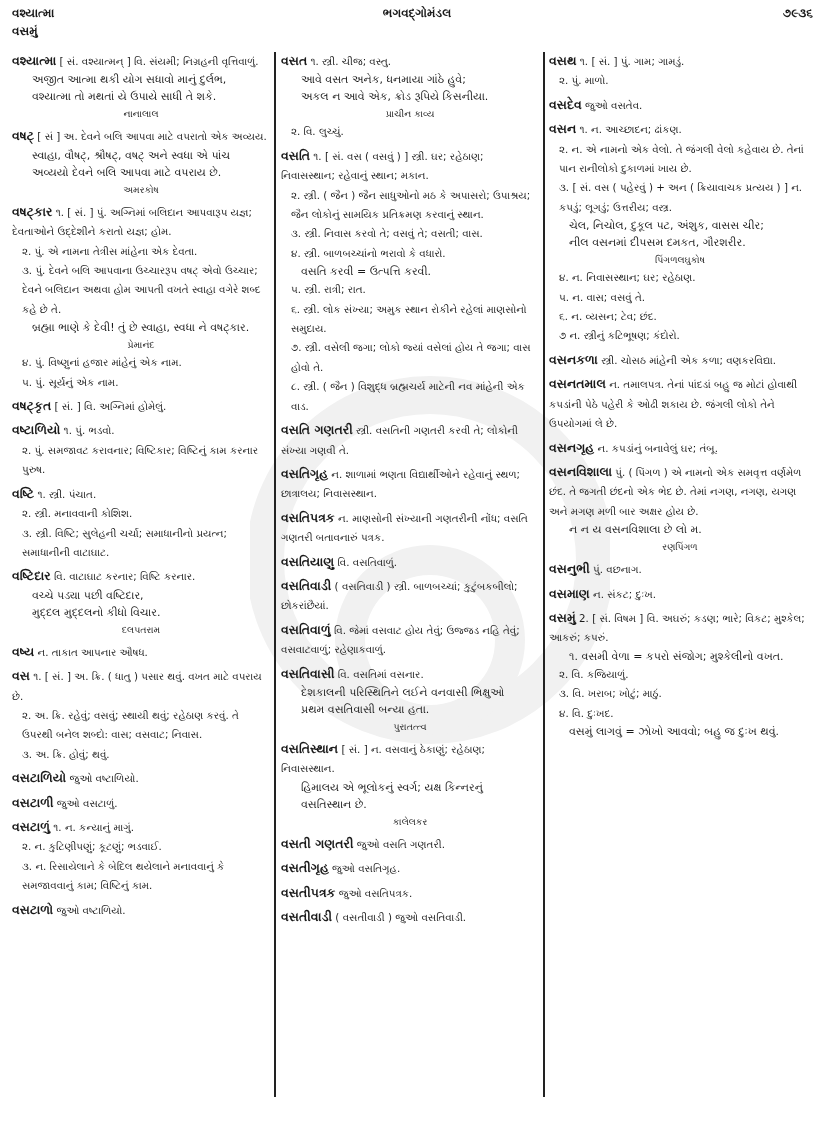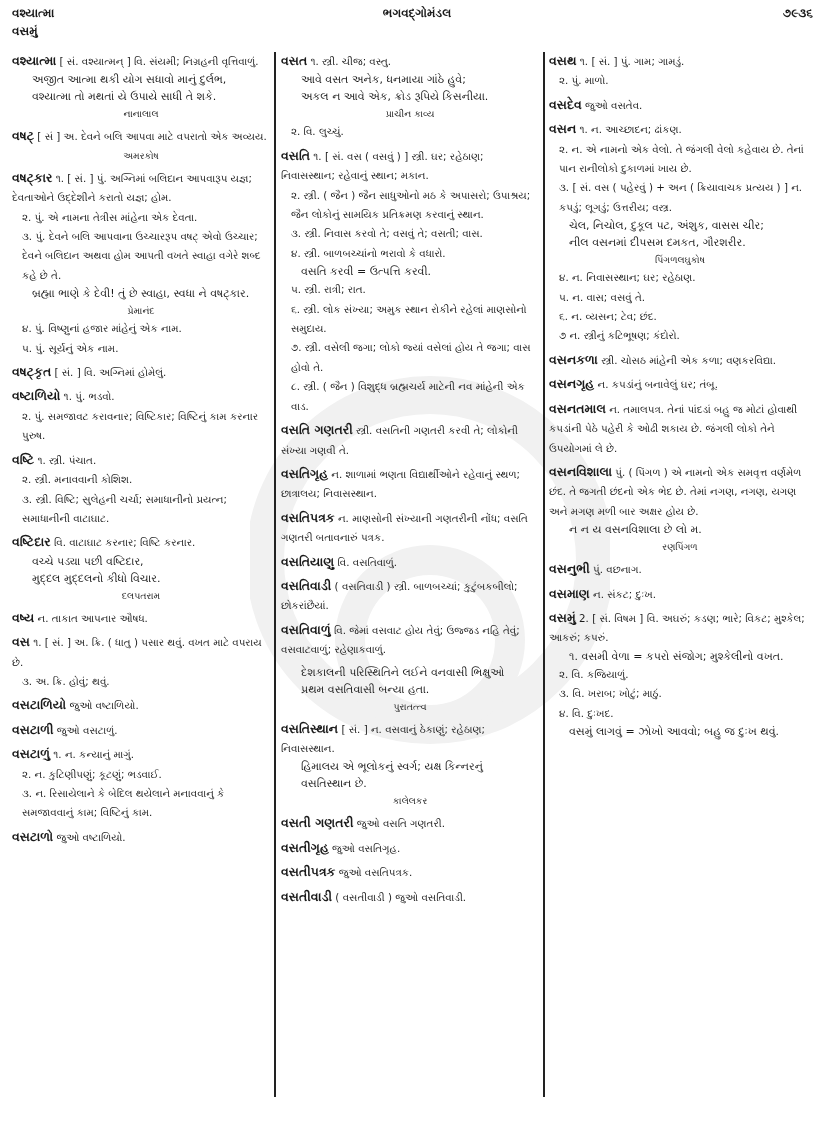--- a/index.html
+++ b/index.html
@@ -43,20 +43,22 @@
 
 <div class="col col1">
     <div class="entry">
       <div class="body"><span class="hw">વશ્યાત્મા</span> <span>[ સં. વશ્યાત્મન્ ] વિ. સંયમી; નિગ્રહની વૃત્તિવાળું.</span></div>
       <div class="quote">અજીત આત્મા થકી યોગ સધાવો માનું દુર્લભ,</div>
       <div class="quote">વશ્યાત્મા તો મથતાં યે ઉપાયે સાધી તે શકે.</div>
       <div class="src">નાનાલાલ</div>
     </div>
     <div class="entry">
       <div class="body"><span class="hw">વષટ્</span> <span>[ સં ] અ. દેવને બલિ આપવા માટે વપરાતો એક અવ્યય.</span></div>
+      <div class="quote">સ્વાહા, વૌષટ્, શ્રૌષટ્, વષટ્ અને સ્વધા એ પાંચ</div>
+      <div class="quote">અવ્યયો દેવને બલિ આપવા માટે વપરાય છે.</div>
       <div class="src">અમરકોષ</div>
     </div>
     <div class="entry">
       <div class="body"><span class="hw">વષટ્કાર</span> <span>૧. [ સં. ] પું. અગ્નિમાં બલિદાન આપવારૂપ યજ્ઞ; દેવતાઓને ઉદ્દેશીને કરાતો યજ્ઞ; હોમ.</span></div>
       <div class="sense">૨. પું. એ નામના તેત્રીસ માંહેના એક દેવતા.</div>
       <div class="sense">૩. પું. દેવને બલિ આપવાના ઉચ્ચારરૂપ વષટ્ એવો ઉચ્ચાર; દેવને બલિદાન અથવા હોમ આપતી વખતે સ્વાહા વગેરે શબ્દ કહે છે તે.</div>
       <div class="quote">બ્રહ્મા ભાણે કે દેવી! તું છે સ્વાહા, સ્વધા ને વષટ્કાર.</div>
       <div class="src">પ્રેમાનંદ</div>
       <div class="sense">૪. પું. વિષ્ણુનાં હજાર માંહેનું એક નામ.</div>
       <div class="sense">૫. પું. સૂર્યનું એક નામ.</div>
@@ -77,20 +79,21 @@
       <div class="body"><span class="hw">વષ્ટિદાર</span> <span>વિ. વાટાઘાટ કરનાર; વિષ્ટિ કરનાર.</span></div>
       <div class="quote">વચ્ચે પડ્યા પછી વષ્ટિદાર,</div>
       <div class="quote">મુદ્દલ મુદ્દલનો કીધો વિચાર.</div>
       <div class="src">દલપતરામ</div>
     </div>
     <div class="entry">
       <div class="body"><span class="hw">વષ્ય</span> <span>ન. તાકાત આપનાર ઔષધ.</span></div>
     </div>
     <div class="entry">
       <div class="body"><span class="hw">વસ</span> <span>૧. [ સં. ] અ. ક્રિ. ( ધાતુ ) પસાર થવું. વખત માટે વપરાય છે.</span></div>
+      <div class="sense">૨. અ. ક્રિ. રહેવું; વસવું; સ્થાયી થવું; રહેઠાણ કરવું. તે ઉપરથી બનેલ શબ્દો: વાસ; વસવાટ; નિવાસ.</div>
       <div class="sense">૩. અ. ક્રિ. હોવું; થવું.</div>
     </div>
     <div class="entry">
       <div class="body"><span class="hw">વસટાળિયો</span> <span>જુઓ વષ્ટાળિયો.</span></div>
     </div>
     <div class="entry">
       <div class="body"><span class="hw">વસટાળી</span> <span>જુઓ વસટાળું.</span></div>
     </div>
     <div class="entry">
       <div class="body"><span class="hw">વસટાળું</span> <span>૧. ન. કન્યાનું માગું.</span></div>
@@ -132,20 +135,21 @@
     <div class="entry">
       <div class="body"><span class="hw">વસતિયાણુ</span> <span>વિ. વસતિવાળું.</span></div>
     </div>
     <div class="entry">
       <div class="body"><span class="hw">વસતિવાડી</span> <span>( વસતિવાડી ) સ્ત્રી. બાળબચ્ચાં; કુટુંબકબીલો; છોકરાંછૈયાં.</span></div>
     </div>
     <div class="entry">
       <div class="body"><span class="hw">વસતિવાળું</span> <span>વિ. જેમાં વસવાટ હોય તેવું; ઉજ્જડ નહિ તેવું; વસવાટવાળું; રહેણાકવાળું.</span></div>
     </div>
     <div class="entry">
+      <div class="body"><span class="hw">વસતિવાસી</span> <span>વિ. વસતિમાં વસનાર.</span></div>
       <div class="quote">દેશકાલની પરિસ્થિતિને લઈને વનવાસી ભિક્ષુઓ</div>
       <div class="quote">પ્રથમ વસતિવાસી બન્યા હતા.</div>
       <div class="src">પુરાતત્ત્વ</div>
     </div>
     <div class="entry">
       <div class="body"><span class="hw">વસતિસ્થાન</span> <span>[ સં. ] ન. વસવાનું ઠેકાણું; રહેઠાણ; નિવાસસ્થાન.</span></div>
       <div class="quote">હિમાલય એ ભૂલોકનું સ્વર્ગ; યક્ષ કિન્નરનું</div>
       <div class="quote">વસતિસ્થાન છે.</div>
       <div class="src">કાલેલકર</div>
     </div>
@@ -179,24 +183,24 @@
       <div class="src">પિંગળલઘુકોષ</div>
       <div class="sense">૪. ન. નિવાસસ્થાન; ઘર; રહેઠાણ.</div>
       <div class="sense">૫. ન. વાસ; વસવું તે.</div>
       <div class="sense">૬. ન. વ્યસન; ટેવ; છંદ.</div>
       <div class="sense">૭ ન. સ્ત્રીનું કટિભૂષણ; કંદોરો.</div>
     </div>
     <div class="entry">
       <div class="body"><span class="hw">વસનકળા</span> <span>સ્ત્રી. ચોસઠ માંહેની એક કળા; વણકરવિદ્યા.</span></div>
     </div>
     <div class="entry">
+      <div class="body"><span class="hw">વસનતમાલ</span> <span>ન. તમાલપત્ર. તેનાં પાંદડાં બહુ જ મોટાં હોવાથી કપડાંની પેઠે પહેરી કે ઓઢી શકાય છે. જંગલી લોકો તેને ઉપયોગમાં લે છે.</span></div>
+    </div>
+    <div class="entry">
       <div class="body"><span class="hw">વસનગૃહ</span> <span>ન. કપડાંનું બનાવેલું ઘર; તંબૂ.</span></div>
-    </div>
-    <div class="entry">
-      <div class="body"><span class="hw">વસનતમાલ</span> <span>ન. તમાલપત્ર. તેનાં પાંદડાં બહુ જ મોટાં હોવાથી કપડાંની પેઠે પહેરી કે ઓઢી શકાય છે. જંગલી લોકો તેને ઉપયોગમાં લે છે.</span></div>
     </div>
     <div class="entry">
       <div class="body"><span class="hw">વસનવિશાલા</span> <span>પું. ( પિંગળ ) એ નામનો એક સમવૃત્ત વર્ણમેળ છંદ. તે જગતી છંદનો એક ભેદ છે. તેમાં નગણ, નગણ, યગણ અને મગણ મળી બાર અક્ષર હોય છે.</span></div>
       <div class="quote">ન ન ય વસનવિશાલા છે લો મ.</div>
       <div class="src">રણપિંગળ</div>
     </div>
     <div class="entry">
       <div class="body"><span class="hw">વસનુભી</span> <span>પું. વછનાગ.</span></div>
     </div>
     <div class="entry">

